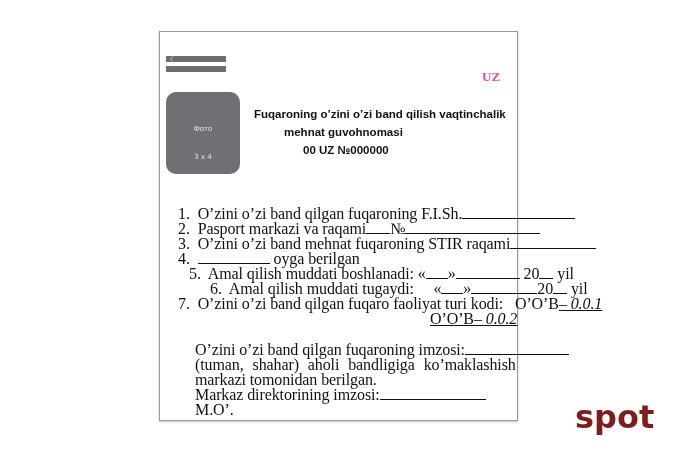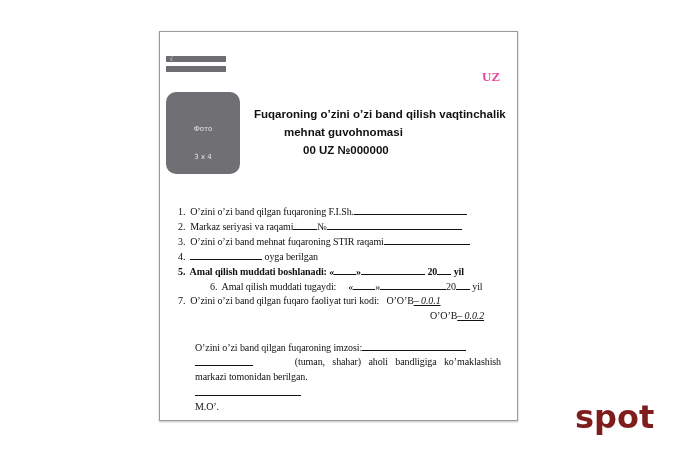--- a/index.html
+++ b/index.html
@@ -10,21 +10,21 @@
   .bar2 { top:66px; }
   .bar1 .moon { position:absolute; left:4px; top:-1px; color:#eee; font-size:6px; line-height:8px; font-family:"DejaVu Sans", sans-serif; }
   .uz { position:absolute; left:482px; top:69px; font-family:Liberation Serif, serif; font-weight:bold; font-size:13px; color:#ec4899;text-align:center; }
   .photo { position:absolute; left:166px; top:92px; width:74px; height:82px; background:#6f6f74; border-radius:10px; color:#e6e6e6; font-family:"DejaVu Sans", sans-serif; font-size:7px; text-align:center; }
   .photo .l1 { position:absolute; top:33px; width:100%; }
   .photo .l2 { position:absolute; top:45px; width:100%;margin-top:16px; }
   .title { position:absolute; font-family:"Liberation Sans", sans-serif; font-weight:bold; font-size:11.5px; color:#111; white-space:nowrap; }
   .t1 { left:254px; top:108px; }
   .t2 { left:284px; top:126px; }
   .t3 { left:303px; top:144px;text-align:right; }
-  .line { position:absolute; font-size:10px; color:#111; white-space:nowrap; letter-spacing:-0.1px; }
+  .line { position:absolute; font-size:16px; color:#111; white-space:nowrap; letter-spacing:-0.1px; }
   .u { display:inline-block; border-bottom:1px solid #111; height:9px; vertical-align:baseline; }
   .code { font-style:italic; text-decoration:underline; }
   .watermark { position:absolute; left:575px; top:398px; font-family:"DejaVu Sans", sans-serif; font-weight:bold; font-size:32px; color:#7f1d1d; letter-spacing:0px; }
 </style>
 </head>
 <body>
 
 <div class="card"></div>
 
 <div class="bar bar1">
@@ -43,57 +43,57 @@
 <div class="title t2">mehnat guvohnomasi</div>
 <div class="title t3">00 UZ №000000</div>
 
 <div class="line" style="left:178px; top:205px;">
   <span>1.</span>&nbsp;
   <span>O’zini o’zi band qilgan fuqaroning F.I.Sh.</span><span class="u" style="width:113px"></span>
 </div>
 
 <div class="line" style="left:178px; top:220px;">
   <span>2.</span>&nbsp;
-  <span>Markaz seriyasi va raqami</span><span class="u" style="width:24px"></span><span>№</span><span class="u" style="width:135px"></span>
+  <span>Pasport markazi va raqami</span><span class="u" style="width:24px"></span><span>№</span><span class="u" style="width:135px"></span>
 </div>
 
 <div class="line" style="left:178px; top:235px;">
   <span>3.</span>&nbsp;
   <span>O’zini o’zi band mehnat fuqaroning  STIR raqami</span><span class="u" style="width:86px"></span>
 </div>
 
 <div class="line" style="left:178px; top:250px;">
   <span>4.</span>&nbsp;&nbsp;<span class="u" style="width:72px"></span>&nbsp;<span>oyga berilgan</span>
 </div>
 
-<div class="line" style="left:178px; top:265px;font-weight:bold;">
+<div class="line" style="left:189px; top:265px;">
   <span>5.</span>&nbsp;
   <span>Amal qilish muddati boshlanadi: «</span><span class="u" style="width:22px"></span><span>»</span><span class="u" style="width:64px"></span>&nbsp;<span>20</span><span class="u" style="width:14px"></span>&nbsp;<span>yil</span>
 </div>
 
 <div class="line" style="left:178px; top:280px;padding-left:32px;">
   <span>6.</span>&nbsp;
   <span style="white-space:pre">Amal qilish muddati tugaydi:     «</span><span class="u" style="width:22px"></span><span>»</span><span class="u" style="width:66px"></span><span>20</span><span class="u" style="width:14px"></span>&nbsp;<span>yil</span>
 </div>
 
 <div class="line" style="left:178px; top:295px;">
   <span>7.</span>&nbsp;
   <span>O’zini o’zi band qilgan fuqaro faoliyat turi kodi:</span>&nbsp;&nbsp;
   <span>O’O’B</span><span class="code">– 0.0.1</span>
 </div>
-<div class="line" style="left:430px; top:310px;">
+<div class="line" style="left:430px; top:310px;text-decoration:underline;">
   <span>O’O’B</span><span class="code">– 0.0.2</span>
 </div>
 
 <div class="line" style="left:195px; top:341px;text-align:right;">
   <span>O’zini o’zi band qilgan fuqaroning imzosi:</span><span class="u" style="width:104px"></span>
 </div>
 <div class="line" style="left:195px; top:356px; width:306px; display:flex; justify-content:space-between;">
   <span class="u" style="width:58px"></span>
   <span style="word-spacing:5px">(tuman, shahar) aholi bandligiga ko’maklashish</span>
 </div>
 <div class="line" style="left:195px; top:371px;">markazi tomonidan berilgan.</div>
 <div class="line" style="left:195px; top:386px;">
-  <span class="u" style="width:106px"></span>
+  <span>Markaz direktorining imzosi:</span><span class="u" style="width:106px"></span>
 </div>
 <div class="line" style="left:195px; top:401px;">M.O’.</div>
 
 <div class="watermark">spot</div>
 
 </body></html>

